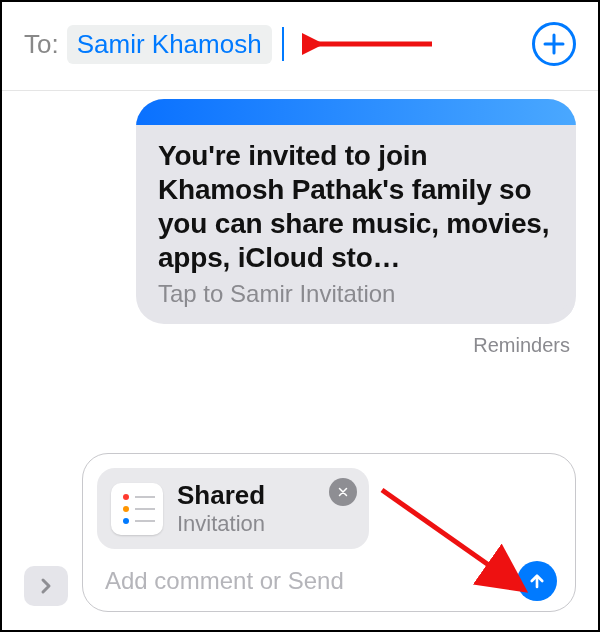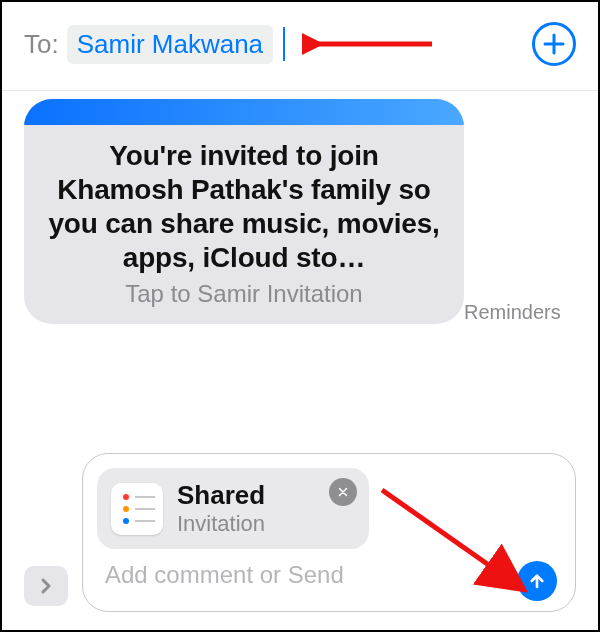--- a/index.html
+++ b/index.html
@@ -45,23 +45,22 @@
     cursor: pointer;
   }
   .add-btn svg { width: 24px; height: 24px; }
 
   .hr { height: 1px; background: #e5e5e5; margin: 0 0 0 0; }
 
   
   .conversation {
     padding: 8px 22px 0 22px;
     display: flex;
-    flex-direction: row;
+    flex-direction: column;
     align-items: flex-end;
-    text-align: center;
   }
   .bubble {
     width: 440px;
     border-radius: 28px;
     overflow: hidden;
     background: #e5e5ea;
     position: relative;
   }
   .bubble-banner {
     height: 26px;
@@ -154,21 +153,21 @@
     width: 28px; height: 28px;
     border-radius: 50%;
     background: #8e8e93;
     display: flex; align-items: center; justify-content: center;
     cursor: pointer;
   }
   .attach-close svg { width: 12px; height: 12px; }
 
   .compose-row {
     display: flex;
-    align-items: flex-start;
+    align-items: center;
     margin-top: 12px;
     padding: 0 4px 0 8px;
   }
   .compose-input {
     flex: 1;
     border: none;
     outline: none;
     font-size: 24px;
     color: #333;
     background: transparent;
@@ -185,21 +184,21 @@
   .send-btn svg { width: 18px; height: 20px; }
 
   
   .arrow-svg { position: absolute; pointer-events: none; }
 </style>
 </head>
 <body>
 
 <div class="to-bar">
   <span class="to-label">To:</span>
-  <span class="recipient-chip">Samir Makwana</span>
+  <span class="recipient-chip">Samir Khamosh</span>
   <div class="cursor-caret"></div>
   <div class="to-spacer"></div>
   <div class="add-btn">
     <svg viewBox="0 0 24 24">
       <path d="M12 3v18M3 12h18" stroke="#007aff" stroke-width="3" stroke-linecap="round" fill="none"></path>
     </svg>
   </div>
 </div>
 <div class="hr"></div>
 

